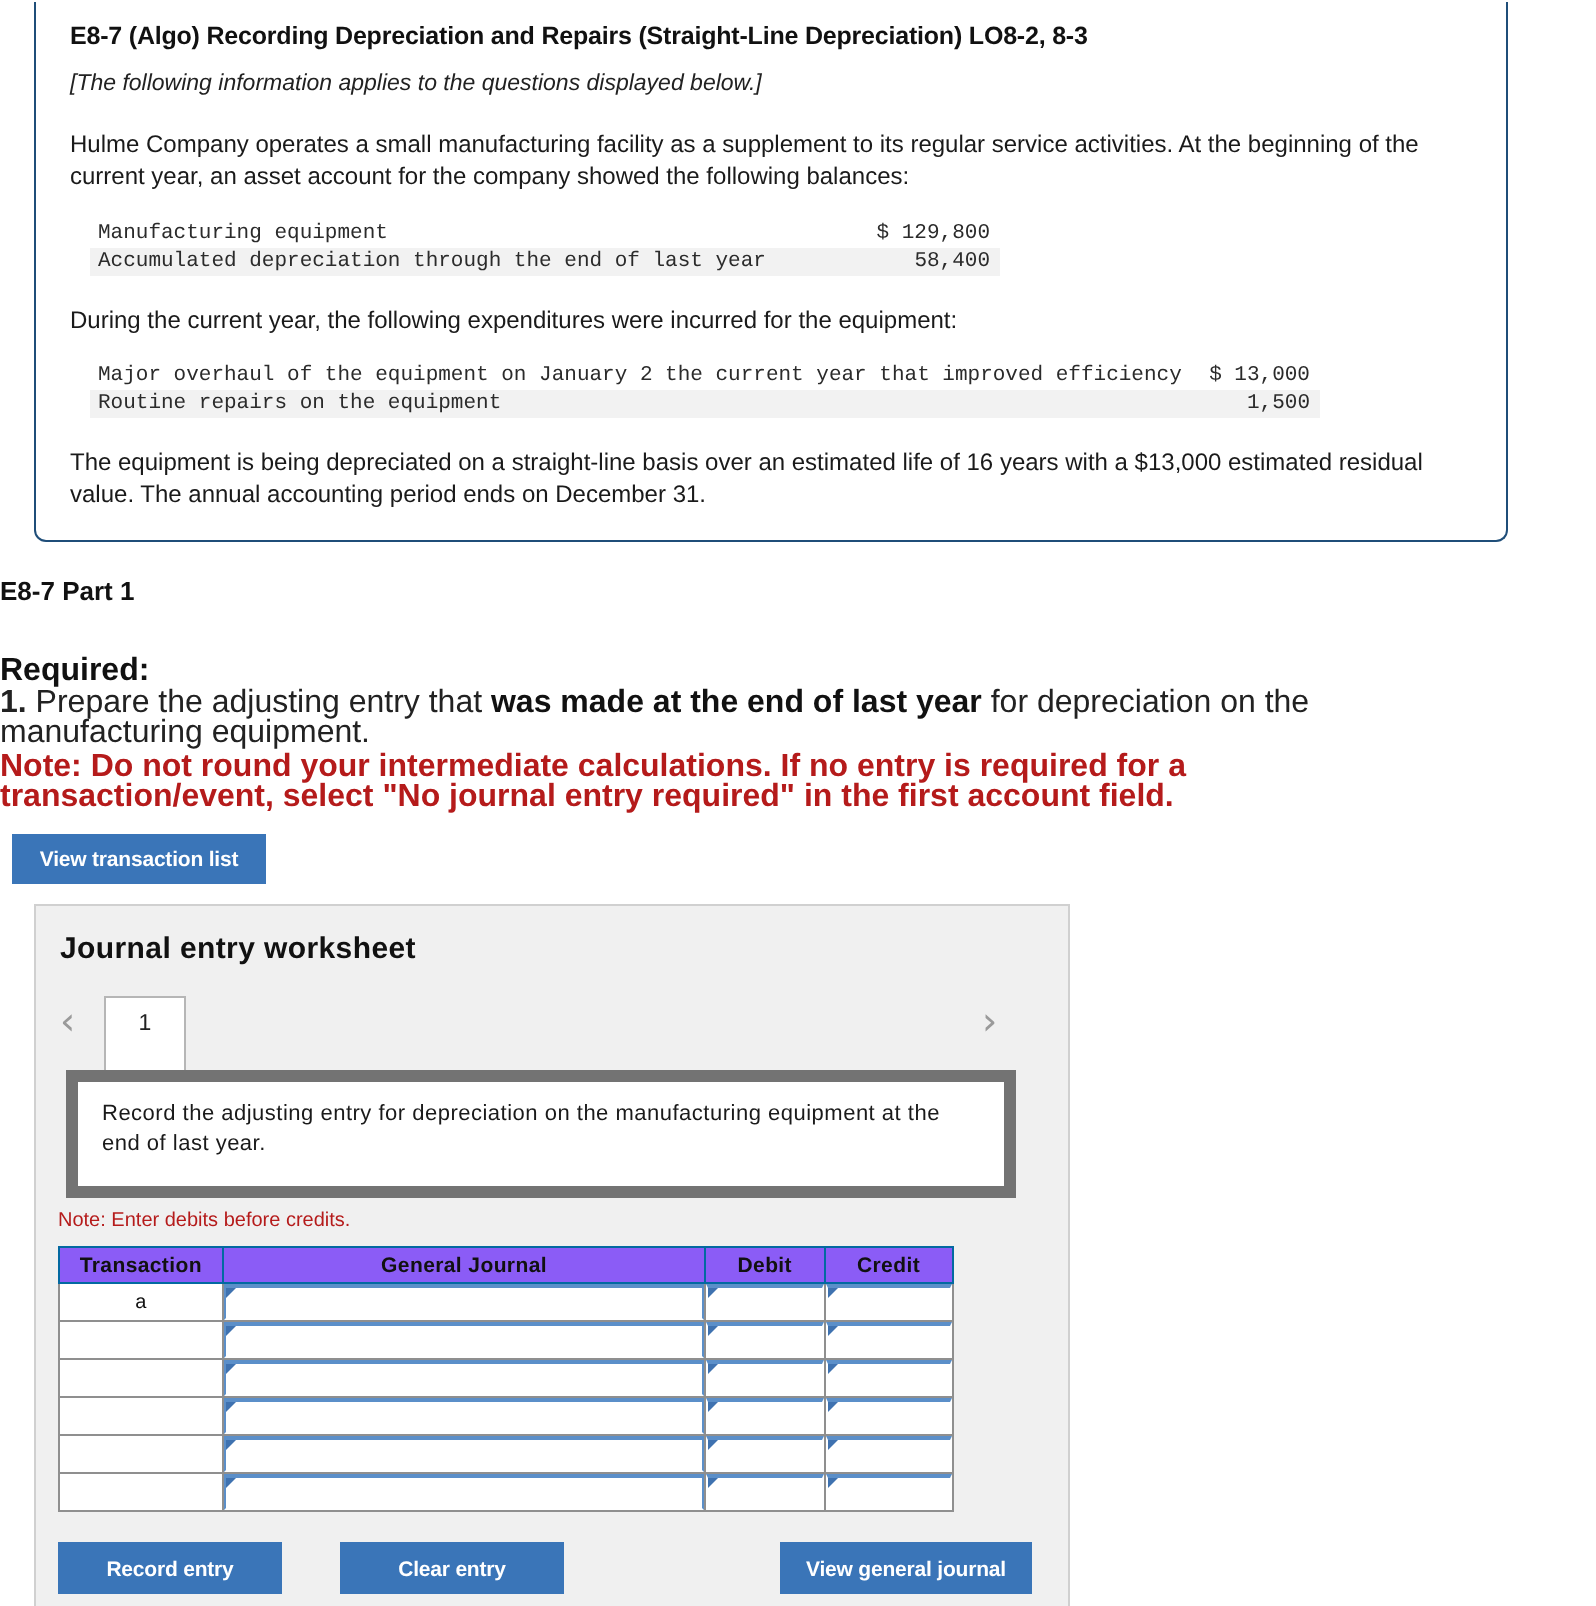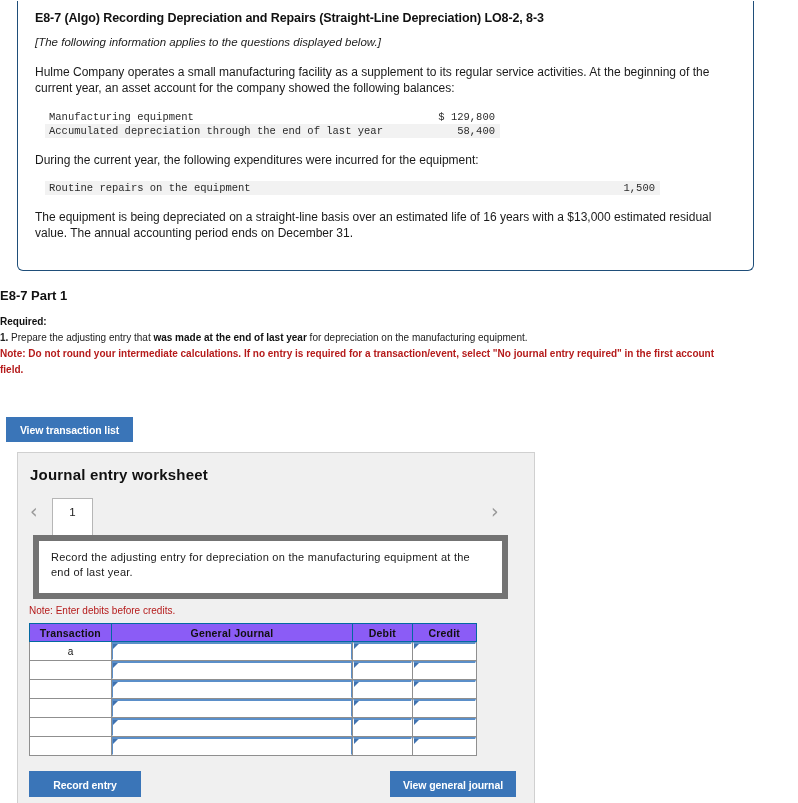--- a/index.html
+++ b/index.html
@@ -81,23 +81,23 @@
     top: 288px;
     font-size: 13px;
     font-weight: bold;
     color: #111111;
   }
 
   
   .required-block {
     position: absolute;
     left: 0px;
-    top: 314px;
+    top: 328px;
     width: 720px;
-    font-size: 10px;
+    font-size: 16px;
     line-height: 15.5px;
   }
   .req-label { font-weight: bold; color: #111; display: block; }
   .req-line { color: #222; display: block; }
   .req-line b { font-weight: bold; color: #111; }
   .req-num { font-weight: bold; }
   .red-note {
     display: block;
     color: #b51b1b;
     font-weight: bold;
@@ -310,20 +310,24 @@
           <td class="lbl">Accumulated depreciation through the end of last year</td>
           <td class="val">58,400</td>
         </tr>
       </tbody>
         </table>
 
       <div class="para p2">During the current year, the following expenditures were incurred for the equipment:</div>
 
       <table class="mono-table mt2">
         <tbody>
+            <tr>
+          <td class="lbl">Major overhaul of the equipment on January 2 the current year that improved efficiency</td>
+          <td class="val">$ 13,000</td>
+        </tr>
         <tr class="alt">
           <td class="lbl">Routine repairs on the equipment</td>
           <td class="val">1,500</td>
         </tr>
       </tbody>
         </table>
 
       <div class="para p3">The equipment is being depreciated on a straight-line basis over an estimated life of 16 years with a $13,000 estimated residual value. The annual accounting period ends on December 31.</div>
     </div>
   </div>
@@ -437,17 +441,18 @@
               <span class="cell-input"></span>
             </td>
           <td>
               <span class="cell-input"></span>
             </td>
         </tr>
       </tbody>
     </table>
 
     <button class="btn btn-record">Record entry</button>
+    <button class="btn btn-clear">Clear entry</button>
     <button class="btn btn-viewgj">View general journal</button>
 
   </div>
 
 </div>
 
 </body></html>

